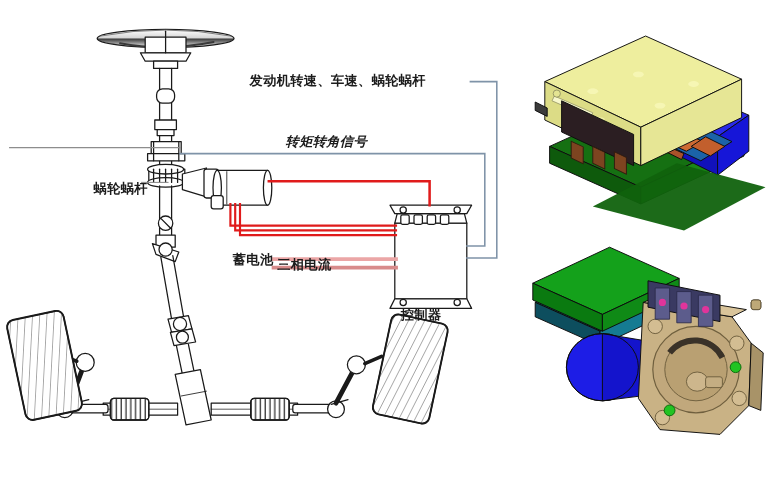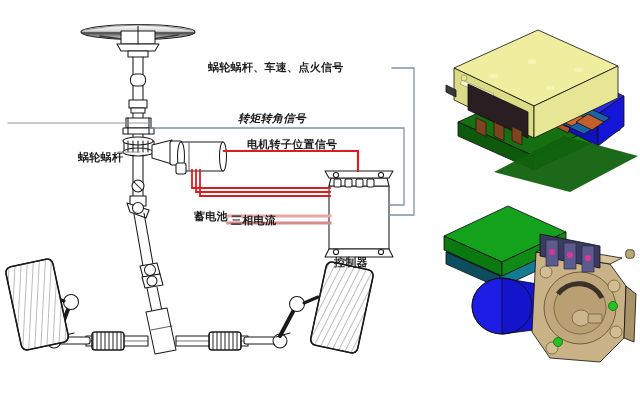--- a/index.html
+++ b/index.html
@@ -203,26 +203,25 @@
         <path d="M200 170 L200 196 L330 196" stroke="#e01b1b" stroke-width="1.8"></path>
       </g>
 
       <g>
         <path d="M228 216 L330 216" stroke="#eba6a6" stroke-width="3.2"></path>
         <path d="M228 223 L330 223" stroke="#d88b8b" stroke-width="3.2"></path>
       </g>
     </g>
   </svg>
 
-  <div class="lbl" style="left:208px;top:62px;">蜗轮蜗杆、车速、点火信号</div>
+  <div class="lbl" style="left:208px;top:62px;">发动机转速、车速、蜗轮蜗杆</div>
 
 
   <div class="lbl" style="left:238px;top:113px;font-style:italic;">转矩转角信号</div>
 
-  <div class="lbl" style="left:247px;top:139px;">电机转子位置信号</div>
 
   <div class="lbl" style="left:78px;top:152px;">蜗轮蜗杆</div>
 
   <div class="lbl" style="left:231px;top:172px;margin-top:43px;">三相电流</div>
 
   <div class="lbl" style="left:194px;top:211px;">蓄电池</div>
 
   <div class="lbl" style="left:334px;top:257px;">控制器</div>
 
   <svg style="position:absolute;left:438px;top:4px;" width="200" height="190" viewBox="0 0 200 190" xmlns="http://www.w3.org/2000/svg">

